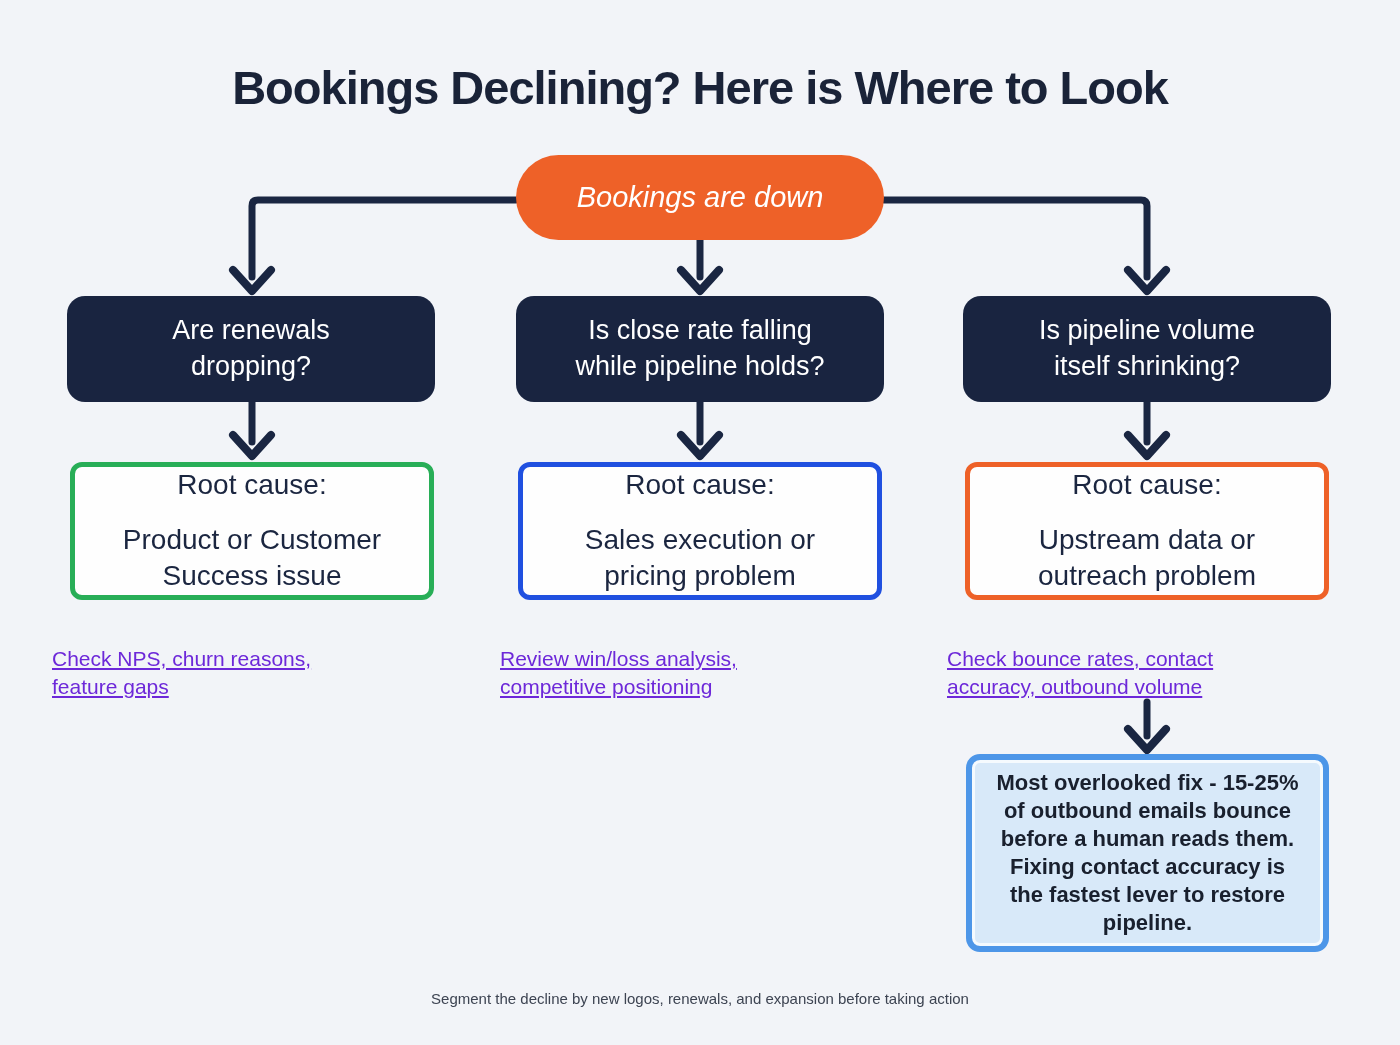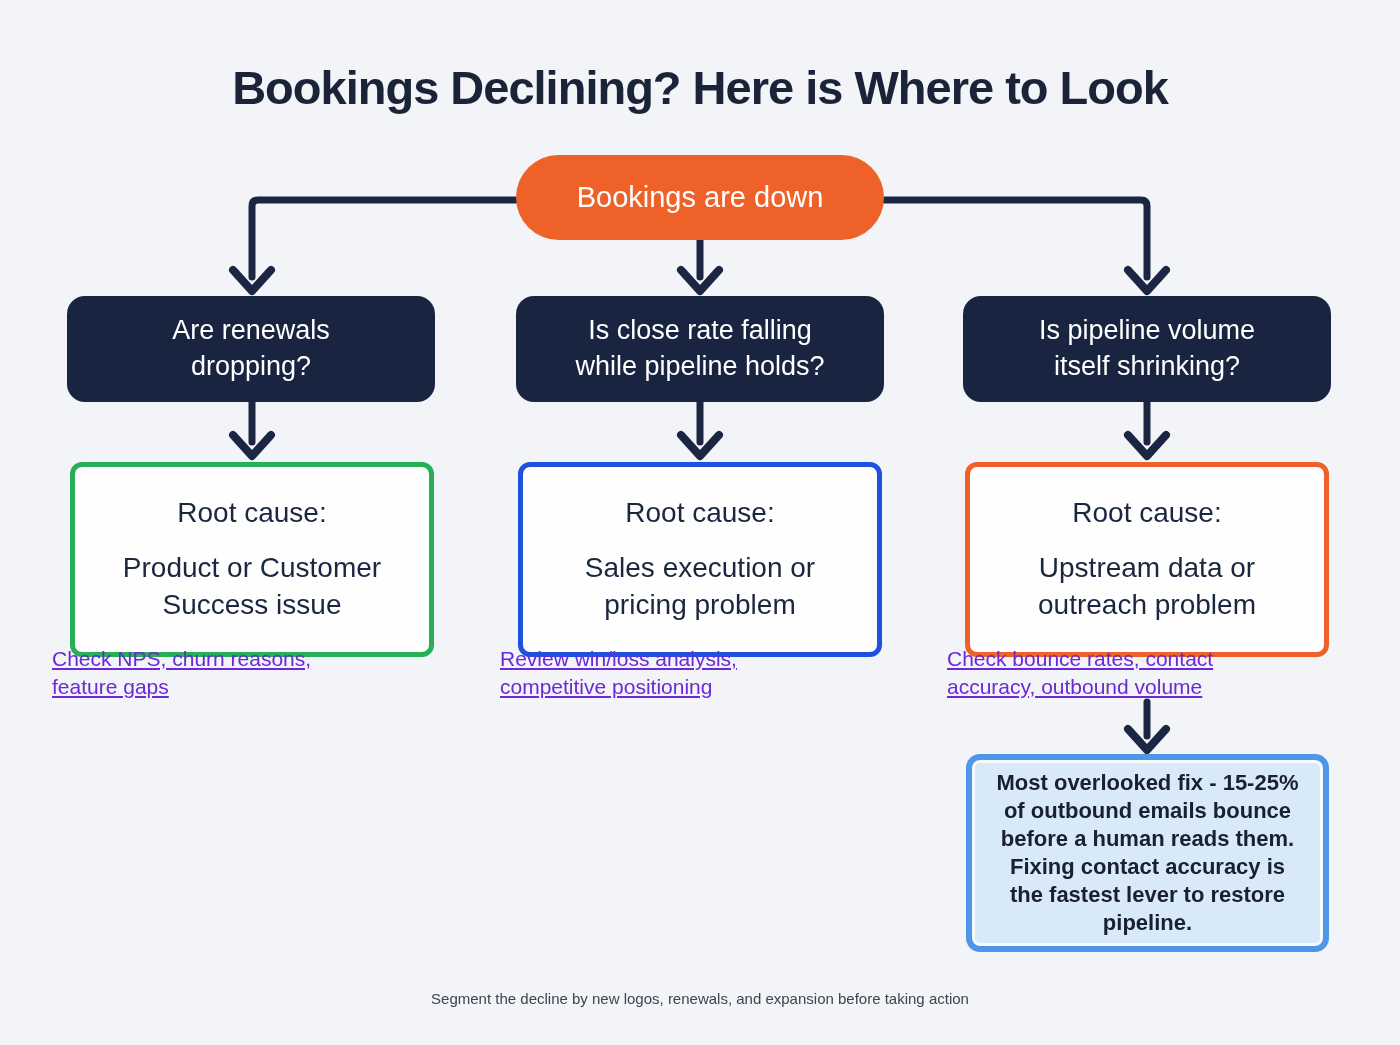--- a/index.html
+++ b/index.html
@@ -10,30 +10,30 @@
   }
   .pre{white-space:pre-line;}
   .title{
     position:absolute;top:52px;left:0;width:1400px;text-align:center;
     font-size:47px;font-weight:700;letter-spacing:-1px;color:#1a2338;margin-top:8px;
   }
   svg.connectors{position:absolute;top:0;left:0;}
   .start-pill{
     position:absolute;left:516px;top:155px;width:368px;height:85px;
     border-radius:43px;display:flex;align-items:center;justify-content:center;
-    color:#ffffff;font-size:29px;font-weight:500;
+    color:#ffffff;font-size:29px;font-weight:500;font-style:italic;
   }
   .qbox{
     position:absolute;top:296px;width:368px;height:106px;border-radius:18px;
     display:flex;align-items:center;justify-content:center;text-align:center;
     color:#ffffff;font-size:27px;font-weight:500;line-height:1.33;
   }
   .qbox.c1{left:67px}.qbox.c2{left:516px}.qbox.c3{left:963px}
   .causebox{
-    position:absolute;top:462px;width:364px;height:195px;box-sizing:border-box;
+    position:absolute;top:462px;width:364px;height:138px;box-sizing:border-box;
     background:#fefefe;border:5px solid #4d7c0f;border-radius:12px;
     display:flex;flex-direction:column;align-items:center;justify-content:center;
     text-align:center;color:#1b2640;font-size:28px;font-weight:500;line-height:1.32;gap:18px;
   }
   .causebox.c1{left:70px}.causebox.c2{left:518px}.causebox.c3{left:965px}
   .note{
     position:absolute;top:645px;width:400px;text-align:left;
     color:#6d28d9;font-size:21px;line-height:1.33;text-decoration:underline;
   }
   .note.c1{left:52px}.note.c2{left:500px}.note.c3{left:947px}

